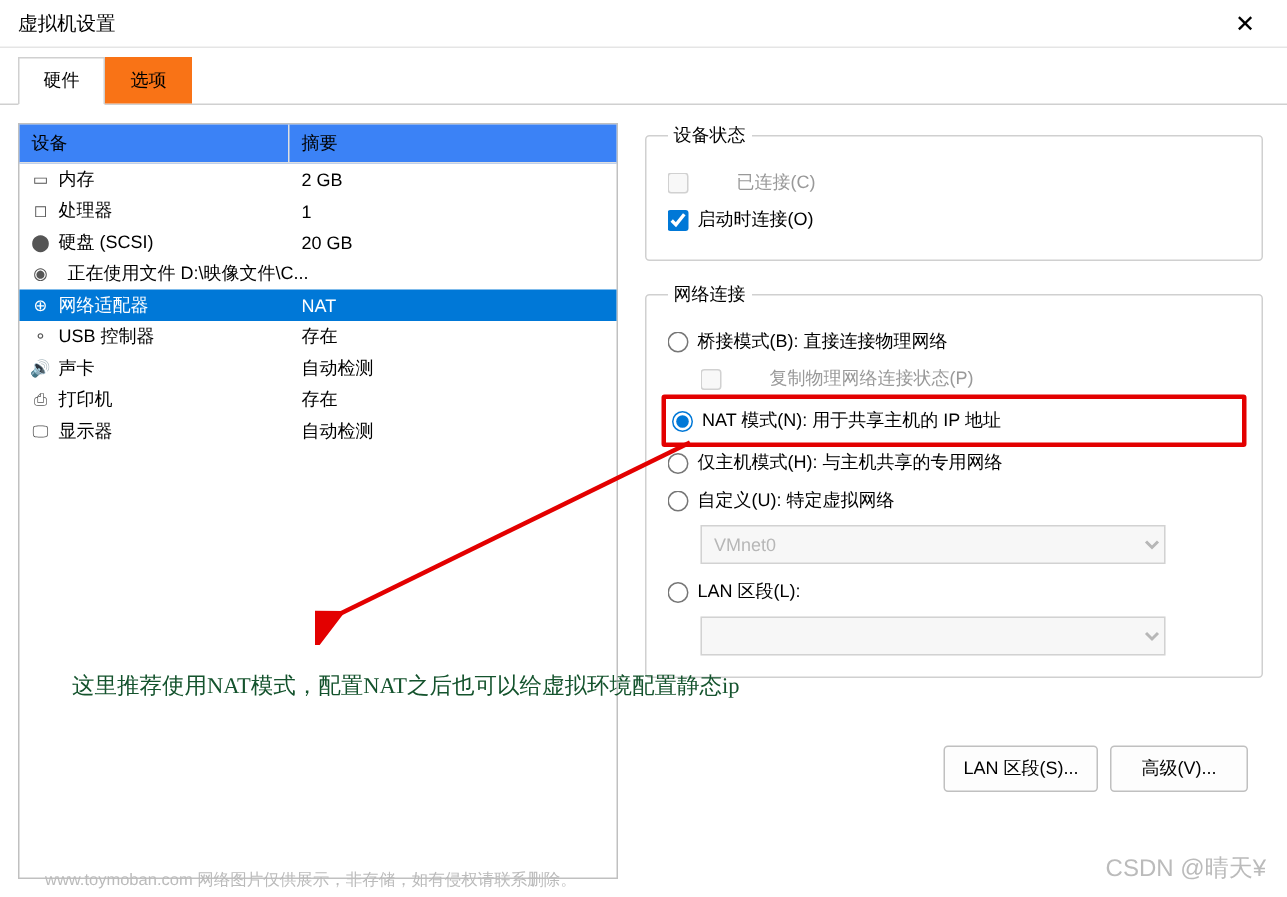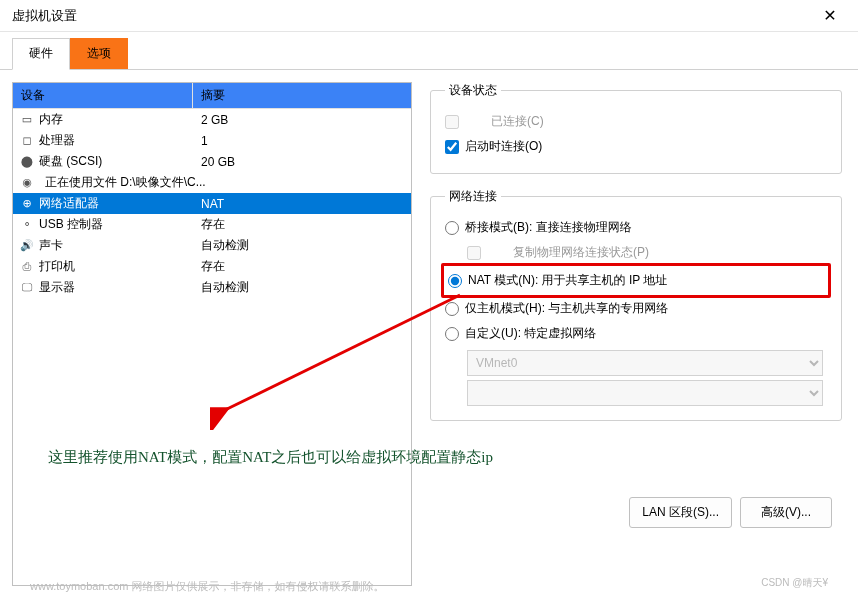--- a/index.html
+++ b/index.html
@@ -114,21 +114,21 @@
     input[type=checkbox].checked-blue {
       accent-color: #0078d7;
     }
     .nat-highlight {
       border: 3px solid #e30000;
       border-radius: 2px;
       padding: 2px 4px;
       margin: -2px -4px;
     }
     select {
-      width: 356px;
+      width: 310px;
       padding: 4px;
       border: 1px solid #c0c0c0;
       background: #f5f5f5;
       font-size: 12px;
       margin-left: 22px;
       margin-top: 4px;
     }
     select:disabled { color: #999; }
     .buttons-row {
       display: flex;
@@ -158,23 +158,23 @@
     .watermark {
       position: absolute;
       bottom: 4px;
       left: 30px;
       color: #bbb;
       font-size: 11px;
     }
     .watermark-right {
       position: absolute;
       bottom: 8px;
-      right: 30px;
+      right: 14px;
       color: #bbb;
-      font-size: 10px;
+      font-size: 16px;
     }
     .arrow-svg {
       position: absolute;
       left: 210px;
       top: 290px;
       pointer-events: none;
     }
   </style>
 </head>
 <body>
@@ -276,20 +276,24 @@
         <input type="radio" name="net" style="">
         <span>仅主机模式(H): 与主机共享的专用网络</span>
       </label>
       <label class="radio-row">
         <input type="radio" name="net" style="">
         <span>自定义(U): 特定虚拟网络</span>
       </label>
       <select disabled="">
         <option>VMnet0</option>
       </select>
+      <label class="radio-row" style="margin-top:6px">
+        <input type="radio" name="net" style="">
+        <span>LAN 区段(L):</span>
+      </label>
       <select disabled="">
         <option></option>
       </select>
     </fieldset>
 
     <div class="buttons-row">
       <button class="btn">LAN 区段(S)...</button>
       <button class="btn">高级(V)...</button>
     </div>
   </div>

